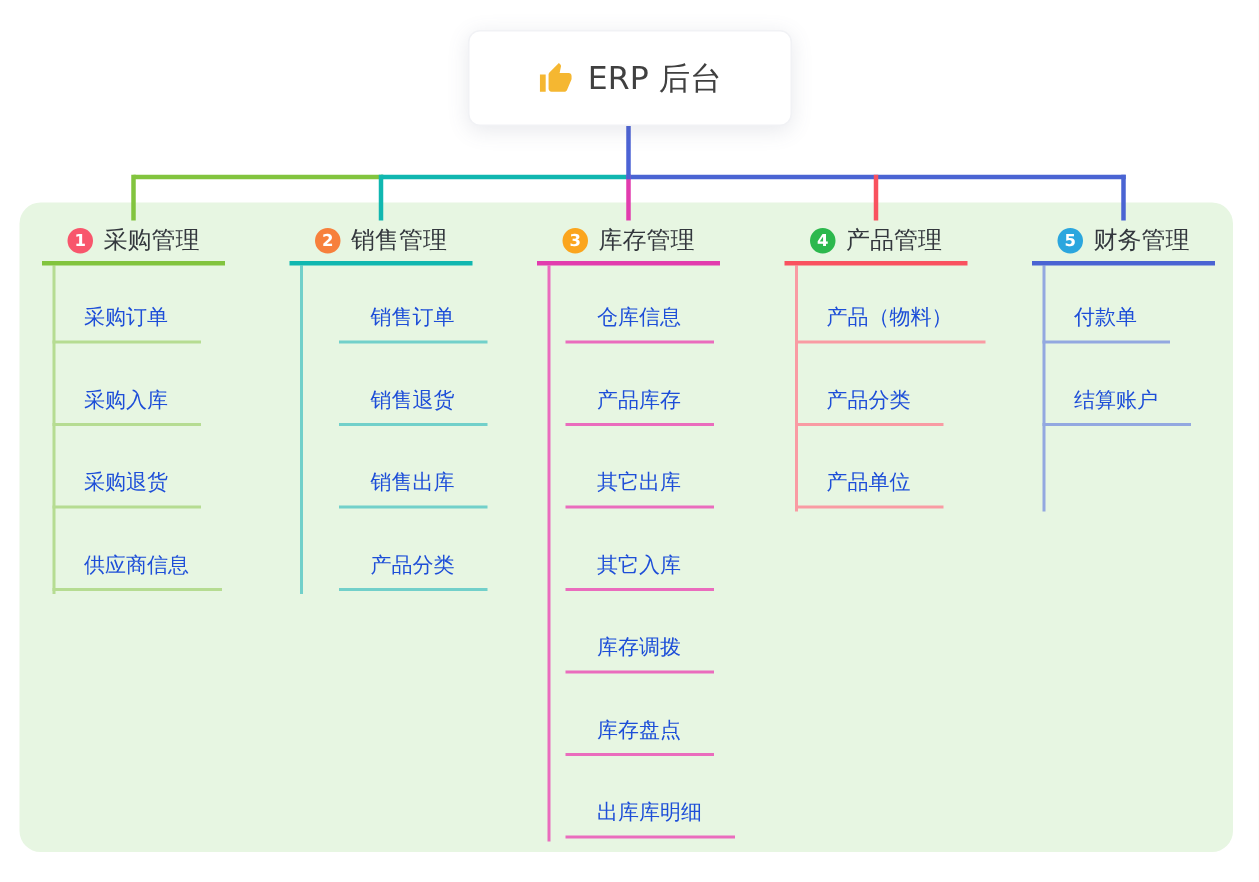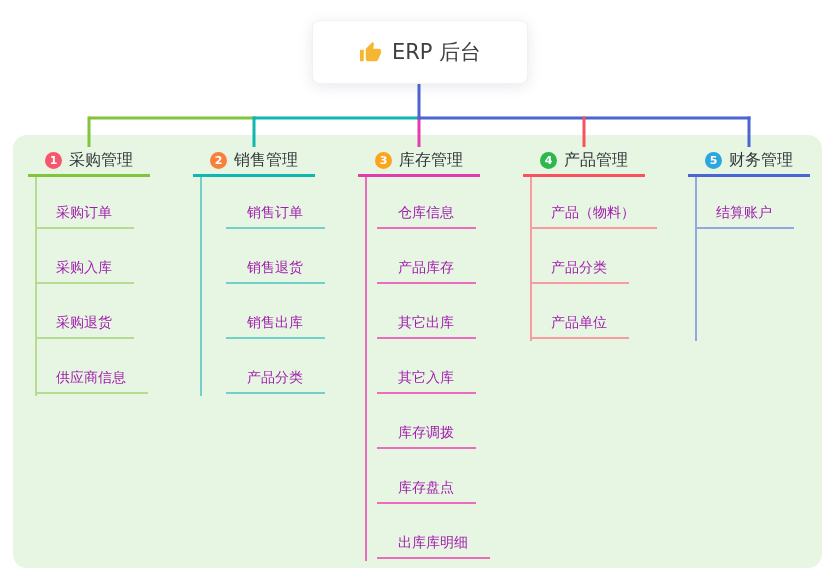--- a/index.html
+++ b/index.html
@@ -23,21 +23,21 @@
                  border-bottom:3px solid #000;font-size:16px;font-weight:500;color:#33373d;
                  cursor:pointer;box-sizing:content-box;}
   .badge{width:17px;height:17px;border-radius:50%;flex:0 0 auto;
          display:flex;align-items:center;justify-content:center;
          color:#ffffff;font-size:11px;font-weight:bold;line-height:1;}
 
   .spine{position:absolute;width:2px;z-index:1;}
 
   .children{position:absolute;z-index:2;}
   .child-row{height:55px;display:flex;align-items:flex-end;}
-  .child-label{display:inline-block;font-size:14px;line-height:20px;color:#a21caf;
+  .child-label{display:inline-block;font-size:14px;line-height:20px;color:#1d4ed8;
                padding:0 22px 5px 21px;border-bottom:2px solid #000;cursor:pointer;
                white-space:nowrap;}
 </style>
 </head>
 <body>
 
 <div class="canvas">
   <div class="panel" id="panel" style="background: rgb(231, 246, 226);"></div>
 
   <svg id="connectors">
@@ -142,17 +142,20 @@
           <span class="child-label" style="border-bottom-color: rgb(249, 155, 163);">产品单位</span>
         </div>
       </div>
       <div class="branch-header" style="left: 688px; top: 146px; border-bottom-color: rgb(74, 100, 211);">
         <span class="badge" style="background: rgb(43, 166, 222);">5</span>
         <span>财务管理</span>
       </div>
       <div class="spine" style="left: 695px; top: 177px; height: 164px; background: rgb(147, 168, 224);"></div>
       <div class="children" style="left: 695px; top: 174px;">
         <div class="child-row">
+          <span class="child-label" style="border-bottom-color: rgb(147, 168, 224);">付款单</span>
+        </div>
+        <div class="child-row">
           <span class="child-label" style="border-bottom-color: rgb(147, 168, 224);">结算账户</span>
         </div>
       </div>
     </div>
 </div>
 
 </body></html>

